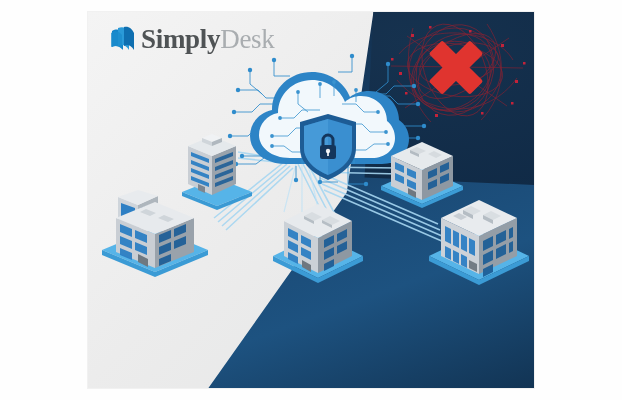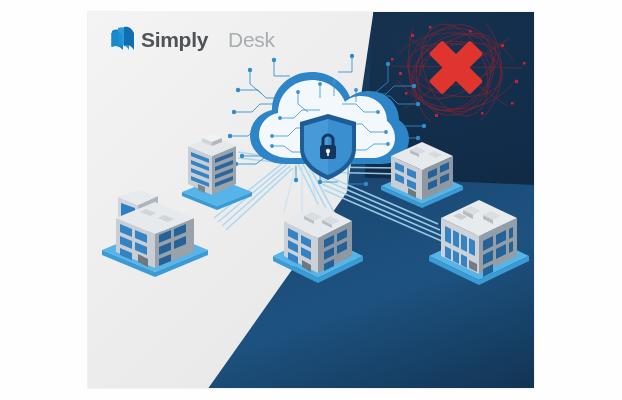--- a/index.html
+++ b/index.html
@@ -57,25 +57,25 @@
   #bld-rbottom {left:335px;top:182px; width:112px; height:96px;}
 
   
   #logo{
     position:absolute;left:22px;top:12px;
     display:flex;align-items:center;gap:5px;
     user-select:none;
   }
   #logo .mark{width:26px;height:30px;display:block;}
   #logo .wordmark{
-    font-size:21px;letter-spacing:-0.3px;line-height:1;
-    white-space:nowrap;display:flex;align-items:baseline;
+    font-size:27px;letter-spacing:-0.3px;line-height:1;
+    white-space:nowrap;display:flex;align-items:baseline;font-family:Liberation Serif, serif;
   }
   #logo .w1{font-weight:bold;color:#4f5355;}
-  #logo .w2{font-weight:normal;color:#a9adb0;margin-left:20px;}
+  #logo .w2{font-weight:normal;color:#a9adb0;}
 </style>
 </head>
 <body>
 
 <div id="stage">
 
   <div id="card">
 
     <div class="bg-light"></div>
     <div class="bg-dark"></div>

